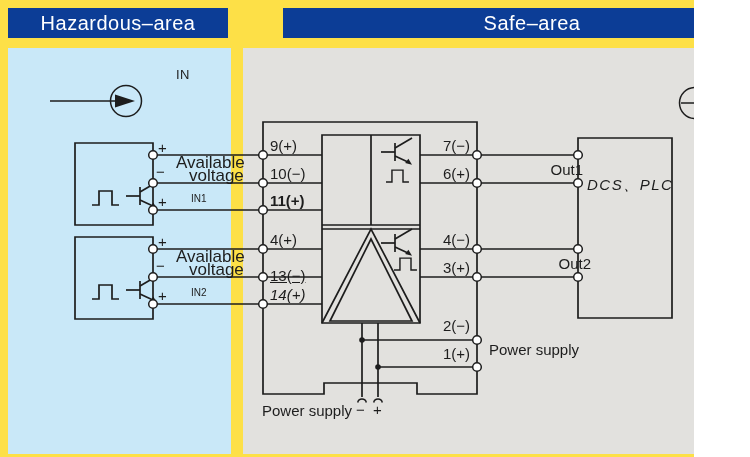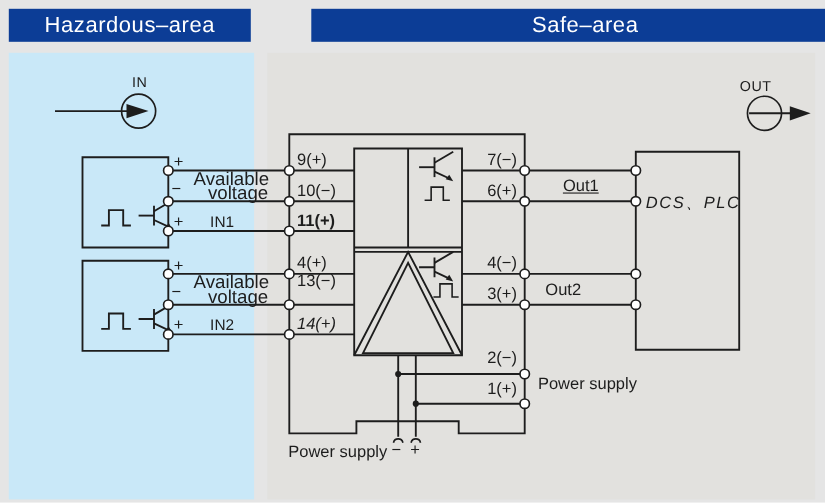--- a/index.html
+++ b/index.html
@@ -1,33 +1,33 @@
 <!DOCTYPE html>
 <html style="--header_blue: #0c3d96; --hazard_bg: #c9e8f8; --safe_bg: #e2e1de; --line: #1d1d1d; --text: #1d1d1d;"><head>
 <meta charset="utf-8">
 <style>
   :root{
     --header_blue:#0c3d96; --hazard_bg:#c9e8f8; --safe_bg:#e2e1de;
     --line:#1d1d1d; --text:#1d1d1d;
   }
   html,body{margin:0;padding:0;background:#fff;}
   #canvas{
-    position:relative;width:750px;height:457px;background:#e5e5e5;overflow:hidden;
+    position:relative;width:694px;height:457px;background:#fde047;overflow:hidden;
     font-family:"Liberation Sans","DejaVu Sans",sans-serif;color:var(--text);
   }
   .hdr{
     position:absolute;top:8px;height:30px;background:var(--header_blue);
     color:#fff;font-size:20px;display:flex;align-items:center;justify-content:center;
     letter-spacing:.5px;
   }
   .panel{position:absolute;top:48px;height:406px;}
   .lbl{position:absolute;font-size:15px;line-height:1;white-space:nowrap;color:var(--text);}
   .sm{font-size:17px;}
-  .md{font-size:14px;}
-  .ctr{text-align:center;}
+  .md{font-size:10px;}
+  .ctr{text-align:right;margin-left:48px;}
   .rgt{text-align:right;}
   .model{font-size:19px;letter-spacing:1.2px;color:#2a2a2a;}
   .iolbl{font-size:13px;letter-spacing:.5px;}
   .dcs{letter-spacing:1.5px;}
   svg{position:absolute;left:0;top:0;}
   .stk{stroke:var(--line);stroke-width:1.7;fill:none;vector-effect:non-scaling-stroke;}
   .thin{stroke-width:1.5;}
   .wht{fill:#fff;stroke:var(--line);stroke-width:1.5;}
   .fil{fill:var(--line);stroke:none;}
 </style>
@@ -169,31 +169,31 @@
   <div class="lbl sm" style="left:176px;top:248px;">Available</div>
   <div class="lbl" style="left:156px;top:258px;">−</div>
   <div class="lbl sm" style="left:189px;top:261px;">voltage</div>
   <div class="lbl" style="left:158px;top:288px;">+</div>
   <div class="lbl md" style="left:191px;top:288px;">IN2</div>
 
   <div class="lbl" style="left:270px;top:138px;">9(+)</div>
   <div class="lbl" style="left:270px;top:166px;">10(−)</div>
   <div class="lbl" style="left:270px;top:193px;font-weight:bold;">11(+)</div>
   <div class="lbl" style="left:270px;top:232px;">4(+)</div>
-  <div class="lbl" style="left:270px;top:248px;">13(−)</div>
+  <div class="lbl" style="left:270px;top:268px;text-decoration:underline;">13(−)</div>
   <div class="lbl" style="left:270px;top:287px;font-style:italic;">14(+)</div>
 
   <div class="lbl rgt" style="left:416px;top:138px;width:54px;">7(−)</div>
   <div class="lbl rgt" style="left:416px;top:166px;width:54px;">6(+)</div>
   <div class="lbl rgt" style="left:416px;top:232px;width:54px;">4(−)</div>
   <div class="lbl rgt" style="left:416px;top:260px;width:54px;">3(+)</div>
   <div class="lbl rgt" style="left:416px;top:318px;width:54px;">2(−)</div>
   <div class="lbl rgt" style="left:416px;top:346px;width:54px;">1(+)</div>
 
-  <div class="lbl ctr" style="left:497px;top:162px;width:62px;text-decoration:underline;">Out1</div>
+  <div class="lbl ctr" style="left:473px;top:162px;width:62px;">Out1</div>
   <div class="lbl ctr" style="left:481px;top:256px;width:62px;">Out2</div>
 
   <div class="lbl dcs" style="left:587px;top:177px;font-style:italic;">DCS、PLC</div>
 
   <div class="lbl" style="left:489px;top:342px;">Power supply</div>
   <div class="lbl" style="left:262px;top:403px;">Power supply</div>
   <div class="lbl" style="left:356px;top:402px;">−</div>
   <div class="lbl" style="left:373px;top:402px;">+</div>
 
 </div>

